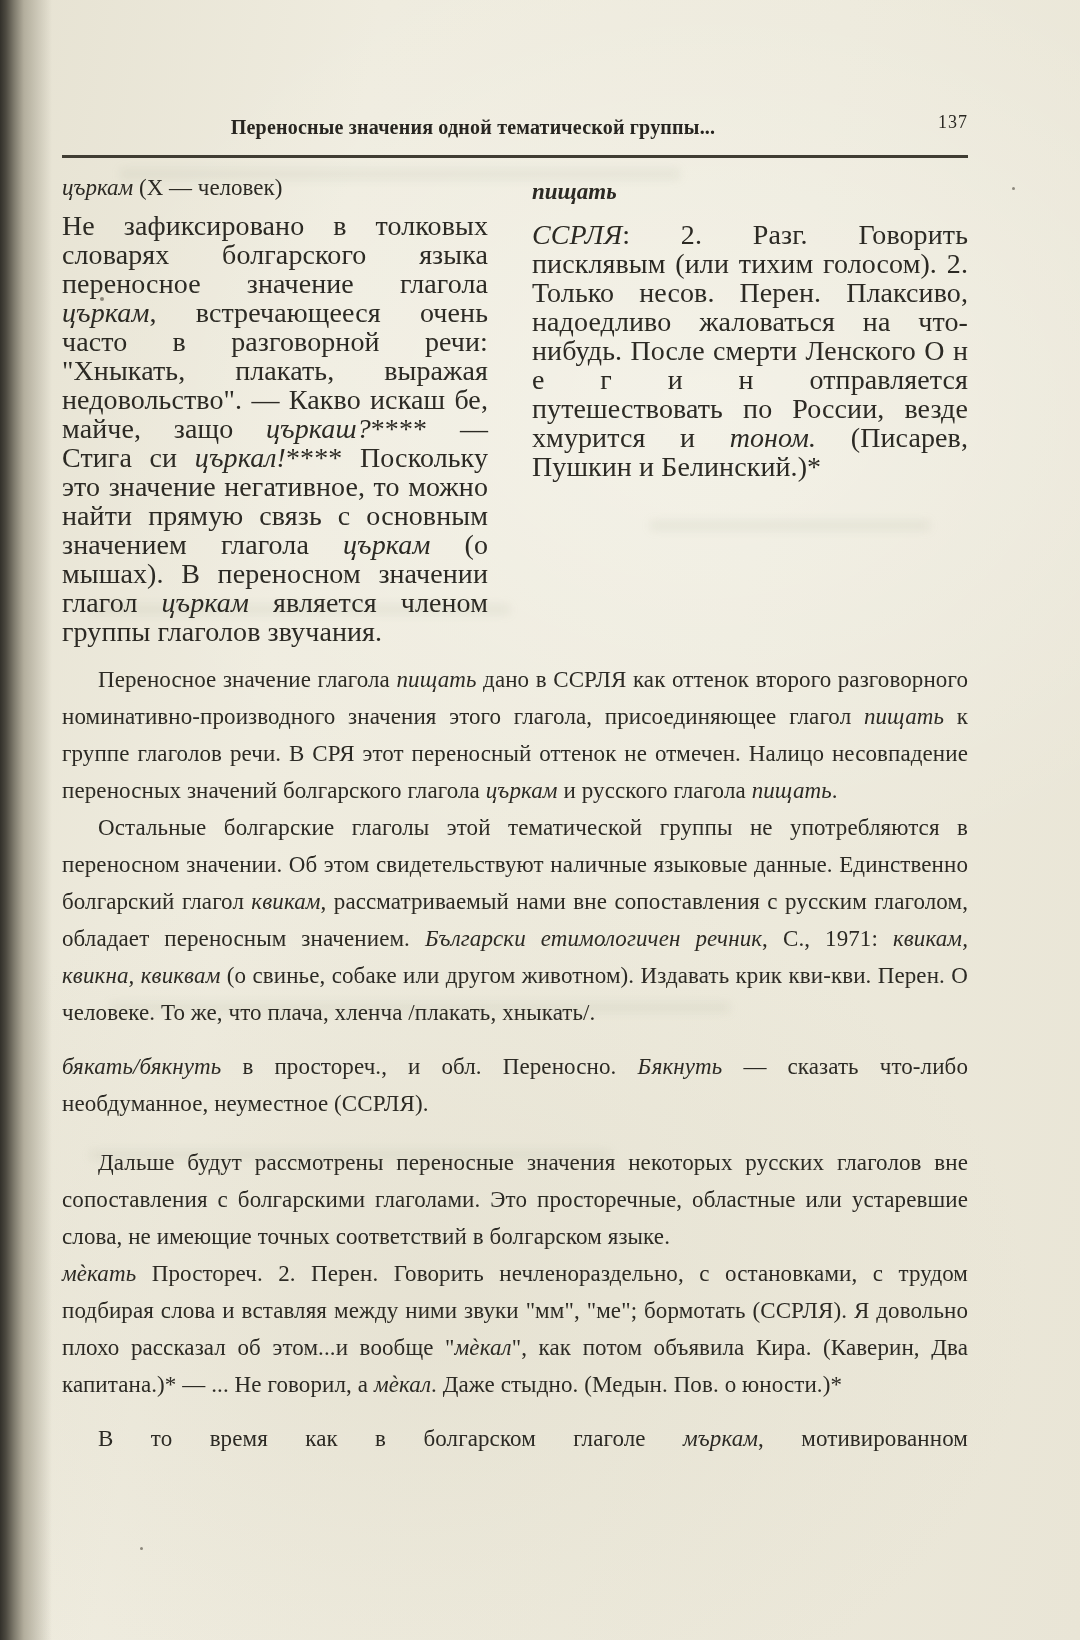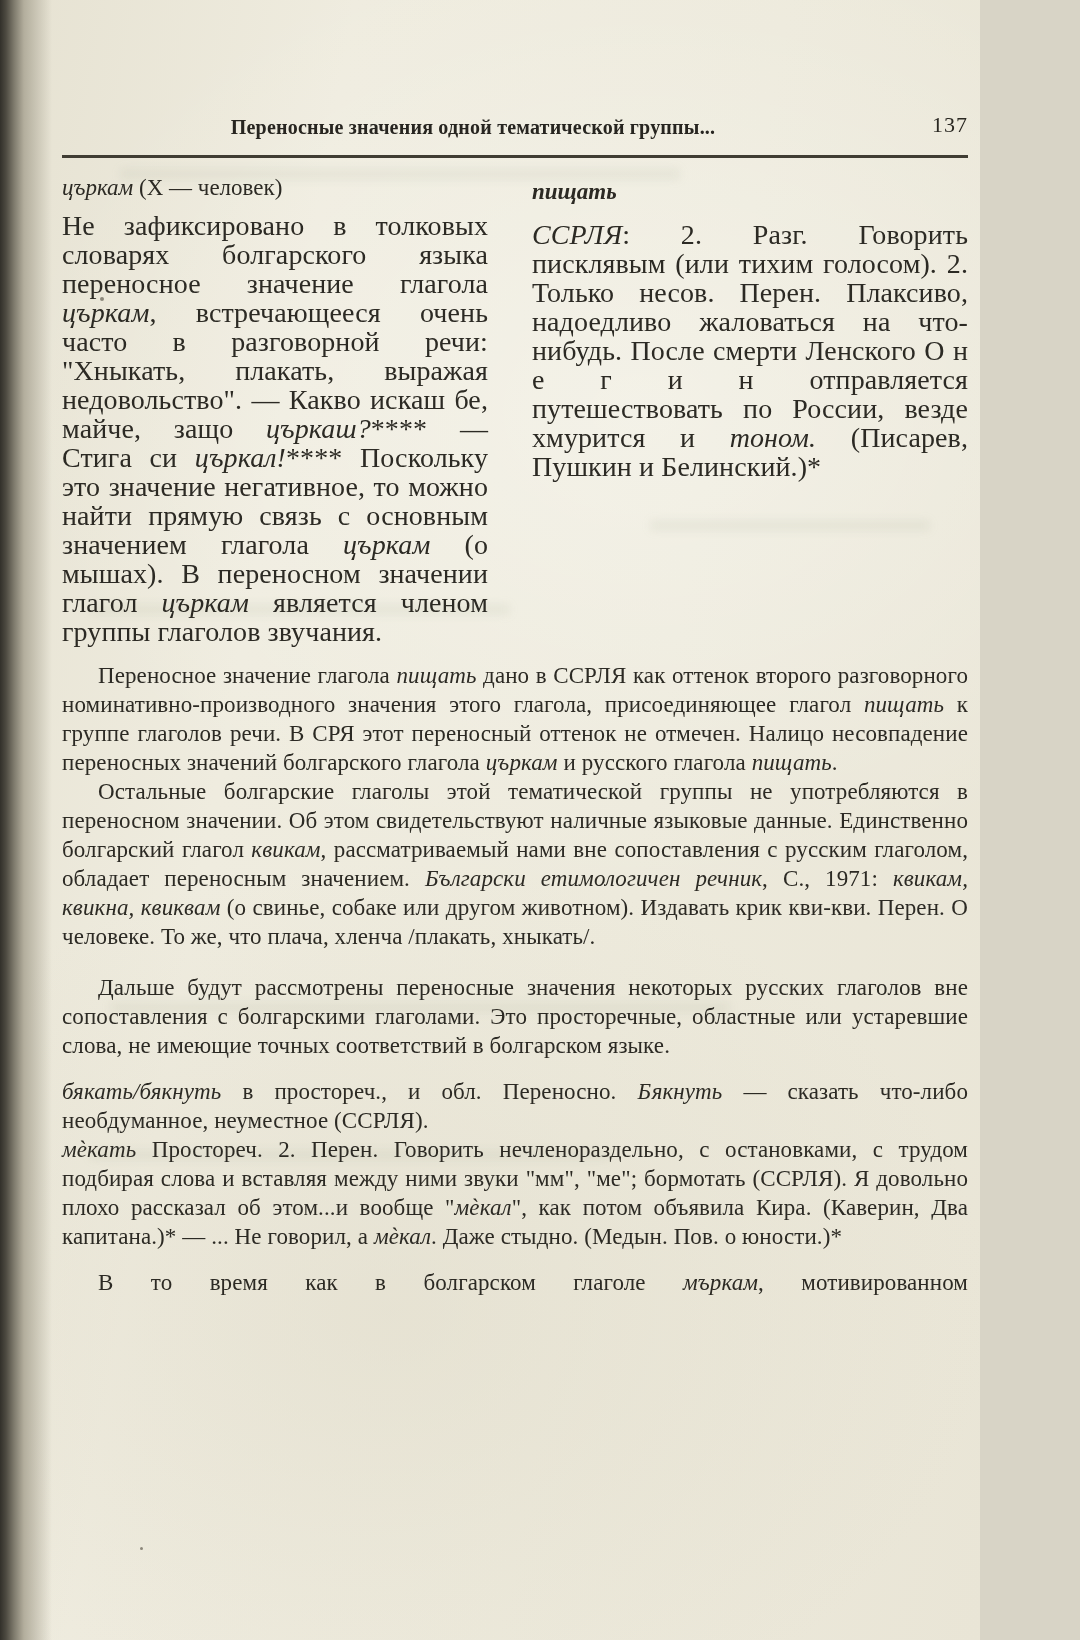--- a/index.html
+++ b/index.html
@@ -2,21 +2,21 @@
 <html lang="ru"><head>
 <meta charset="utf-8">
 <style>
   html,body{margin:0;padding:0;}
   body{
     width:1080px;height:1640px;
     font-family:"Liberation Serif","DejaVu Serif",serif;
     background:#d8d4c6;
   }
   .page{
-    position:relative;width:980px;height:1640px;overflow:hidden;
+    position:relative;width:1080px;height:1640px;overflow:hidden;
     background:
       radial-gradient(ellipse 900px 700px at 65% 25%, rgba(255,255,252,.35), rgba(255,255,252,0) 70%),
       radial-gradient(ellipse 800px 600px at 40% 80%, rgba(221,216,198,.45), rgba(221,216,198,0) 75%),
       linear-gradient(100deg,#e6e2d2 0%,#efecdf 28%,#edeadc 62%,#e9e5d6 100%);
     color:#2c2a24;
   }
   
   .binding{
     position:absolute;left:0;top:0;width:56px;height:1640px;pointer-events:none;
     background:linear-gradient(to right,#32302a 0px,#4d4a41 6px,#7e7a6c 14px,#b3ae9d 24px,rgba(237,233,222,0) 52px);
@@ -34,33 +34,33 @@
   .s3{left:140px;top:1547px;width:3px;height:3px;}
 
   .content{position:absolute;left:62px;top:0;width:906px;}
 
   .hdr{position:relative;margin-top:116px;height:32px;}
   .running-title{
     position:absolute;left:0;right:84px;text-align:center;
     font-weight:bold;font-size:20px;letter-spacing:.2px;color:#272520;
   }
   .page-number{
-    position:absolute;right:0;top:-4px;font-size:22px;color:#2a2822;letter-spacing:1px;
+    position:absolute;right:0;top:-4px;font-size:18px;color:#2a2822;letter-spacing:1px;
   }
   .rule{margin-top:7px;border-top:3px solid #403d33;width:906px;}
 
   .cols{display:flex;gap:44px;margin-top:17px;justify-content:space-between;}
   .col-l{width:426px;}
   .col-r{width:436px;}
   .colhead{font-size:23px;margin:0 0 10px 0;}
   .colhead-r{font-weight:bold;margin:4px 0 15px 0;}
   .colbody{font-size:28px;line-height:29px;text-align:justify;margin:0;letter-spacing:.1px;}
 
   .full{margin-top:15px;}
-  .para{font-size:23px;line-height:29px;text-align:justify;margin:0;letter-spacing:.1px;}
+  .para{font-size:23px;line-height:37px;text-align:justify;margin:0;letter-spacing:.1px;}
   .indent{text-indent:36px;}
   .p3{margin-top:22px;}
   .p4{margin-top:17px;}
   .p5{}
   .p6{margin-top:12px;}
   .p7{margin-top:17px;text-align-last:justify;}
   i{font-style:italic;}
 </style>
 </head>
 <body>
@@ -91,20 +91,20 @@
       </div>
       <div class="col-r">
         <p class="colhead colhead-r"><i>пищать</i></p>
         <p class="colbody"><i>ССРЛЯ</i><span>: 2. Разг. Говорить писклявым (или тихим голосом). 2. Только несов. Перен. Плаксиво, надоедливо жаловаться на что-нибудь. После смерти Ленского О н е г и н отправляется путешествовать по России, везде хмурится и </span><i>тоном.</i><span> (Писарев, Пушкин и Белинский.)*</span></p>
       </div>
     </div>
 
     <div class="full">
       <p class="para indent"><span>Переносное значение глагола </span><i>пищать</i><span> дано в ССРЛЯ как оттенок второго разговорного номинативно-производного значения этого глагола, присоединяющее глагол </span><i>пищать</i><span> к группе глаголов речи. В СРЯ этот переносный оттенок не отмечен. Налицо несовпадение переносных значений болгарского глагола </span><i>църкам</i><span> и русского глагола </span><i>пищать</i><span>.</span></p>
       <p class="para indent"><span>Остальные болгарские глаголы этой тематической группы не употребляются в переносном значении. Об этом свидетельствуют наличные языковые данные. Единственно болгарский глагол </span><i>квикам</i><span>, рассматриваемый нами вне сопоставления с русским глаголом, обладает переносным значением. </span><i>Български етимологичен речник</i><span>, С., 1971: </span><i>квикам, квикна, квиквам</i><span> (о свинье, собаке или другом животном). Издавать крик кви-кви. Перен. О человеке. То же, что плача, хленча /плакать, хныкать/.</span></p>
+      <p class="para p4"><i>бякать/бякнуть</i><span> в простореч., и обл. Переносно. </span><i>Бякнуть</i><span> — сказать что-либо необдуманное, неуместное (ССРЛЯ).</span></p>
       <p class="para indent p3"><span>Дальше будут рассмотрены переносные значения некоторых русских глаголов вне сопоставления с болгарскими глаголами. Это просторечные, областные или устаревшие слова, не имеющие точных соответствий в болгарском языке.</span></p>
-      <p class="para p4"><i>бякать/бякнуть</i><span> в простореч., и обл. Переносно. </span><i>Бякнуть</i><span> — сказать что-либо необдуманное, неуместное (ССРЛЯ).</span></p>
       <p class="para p5"><i>мѐкать</i><span> Простореч. 2. Перен. Говорить нечленораздельно, с остановками, с трудом подбирая слова и вставляя между ними звуки "мм", "ме"; бормотать (ССРЛЯ). Я довольно плохо рассказал об этом...и вообще "</span><i>мѐкал</i><span>", как потом объявила Кира. (Каверин, Два капитана.)* — ... Не говорил, а </span><i>мѐкал</i><span>. Даже стыдно. (Медын. Пов. о юности.)*</span></p>
       <p class="para indent p7"><span>В то время как в болгарском глаголе </span><i>мъркам</i><span>, мотивированном</span></p>
     </div>
 
   </div>
 </div>
 
 </body></html>

